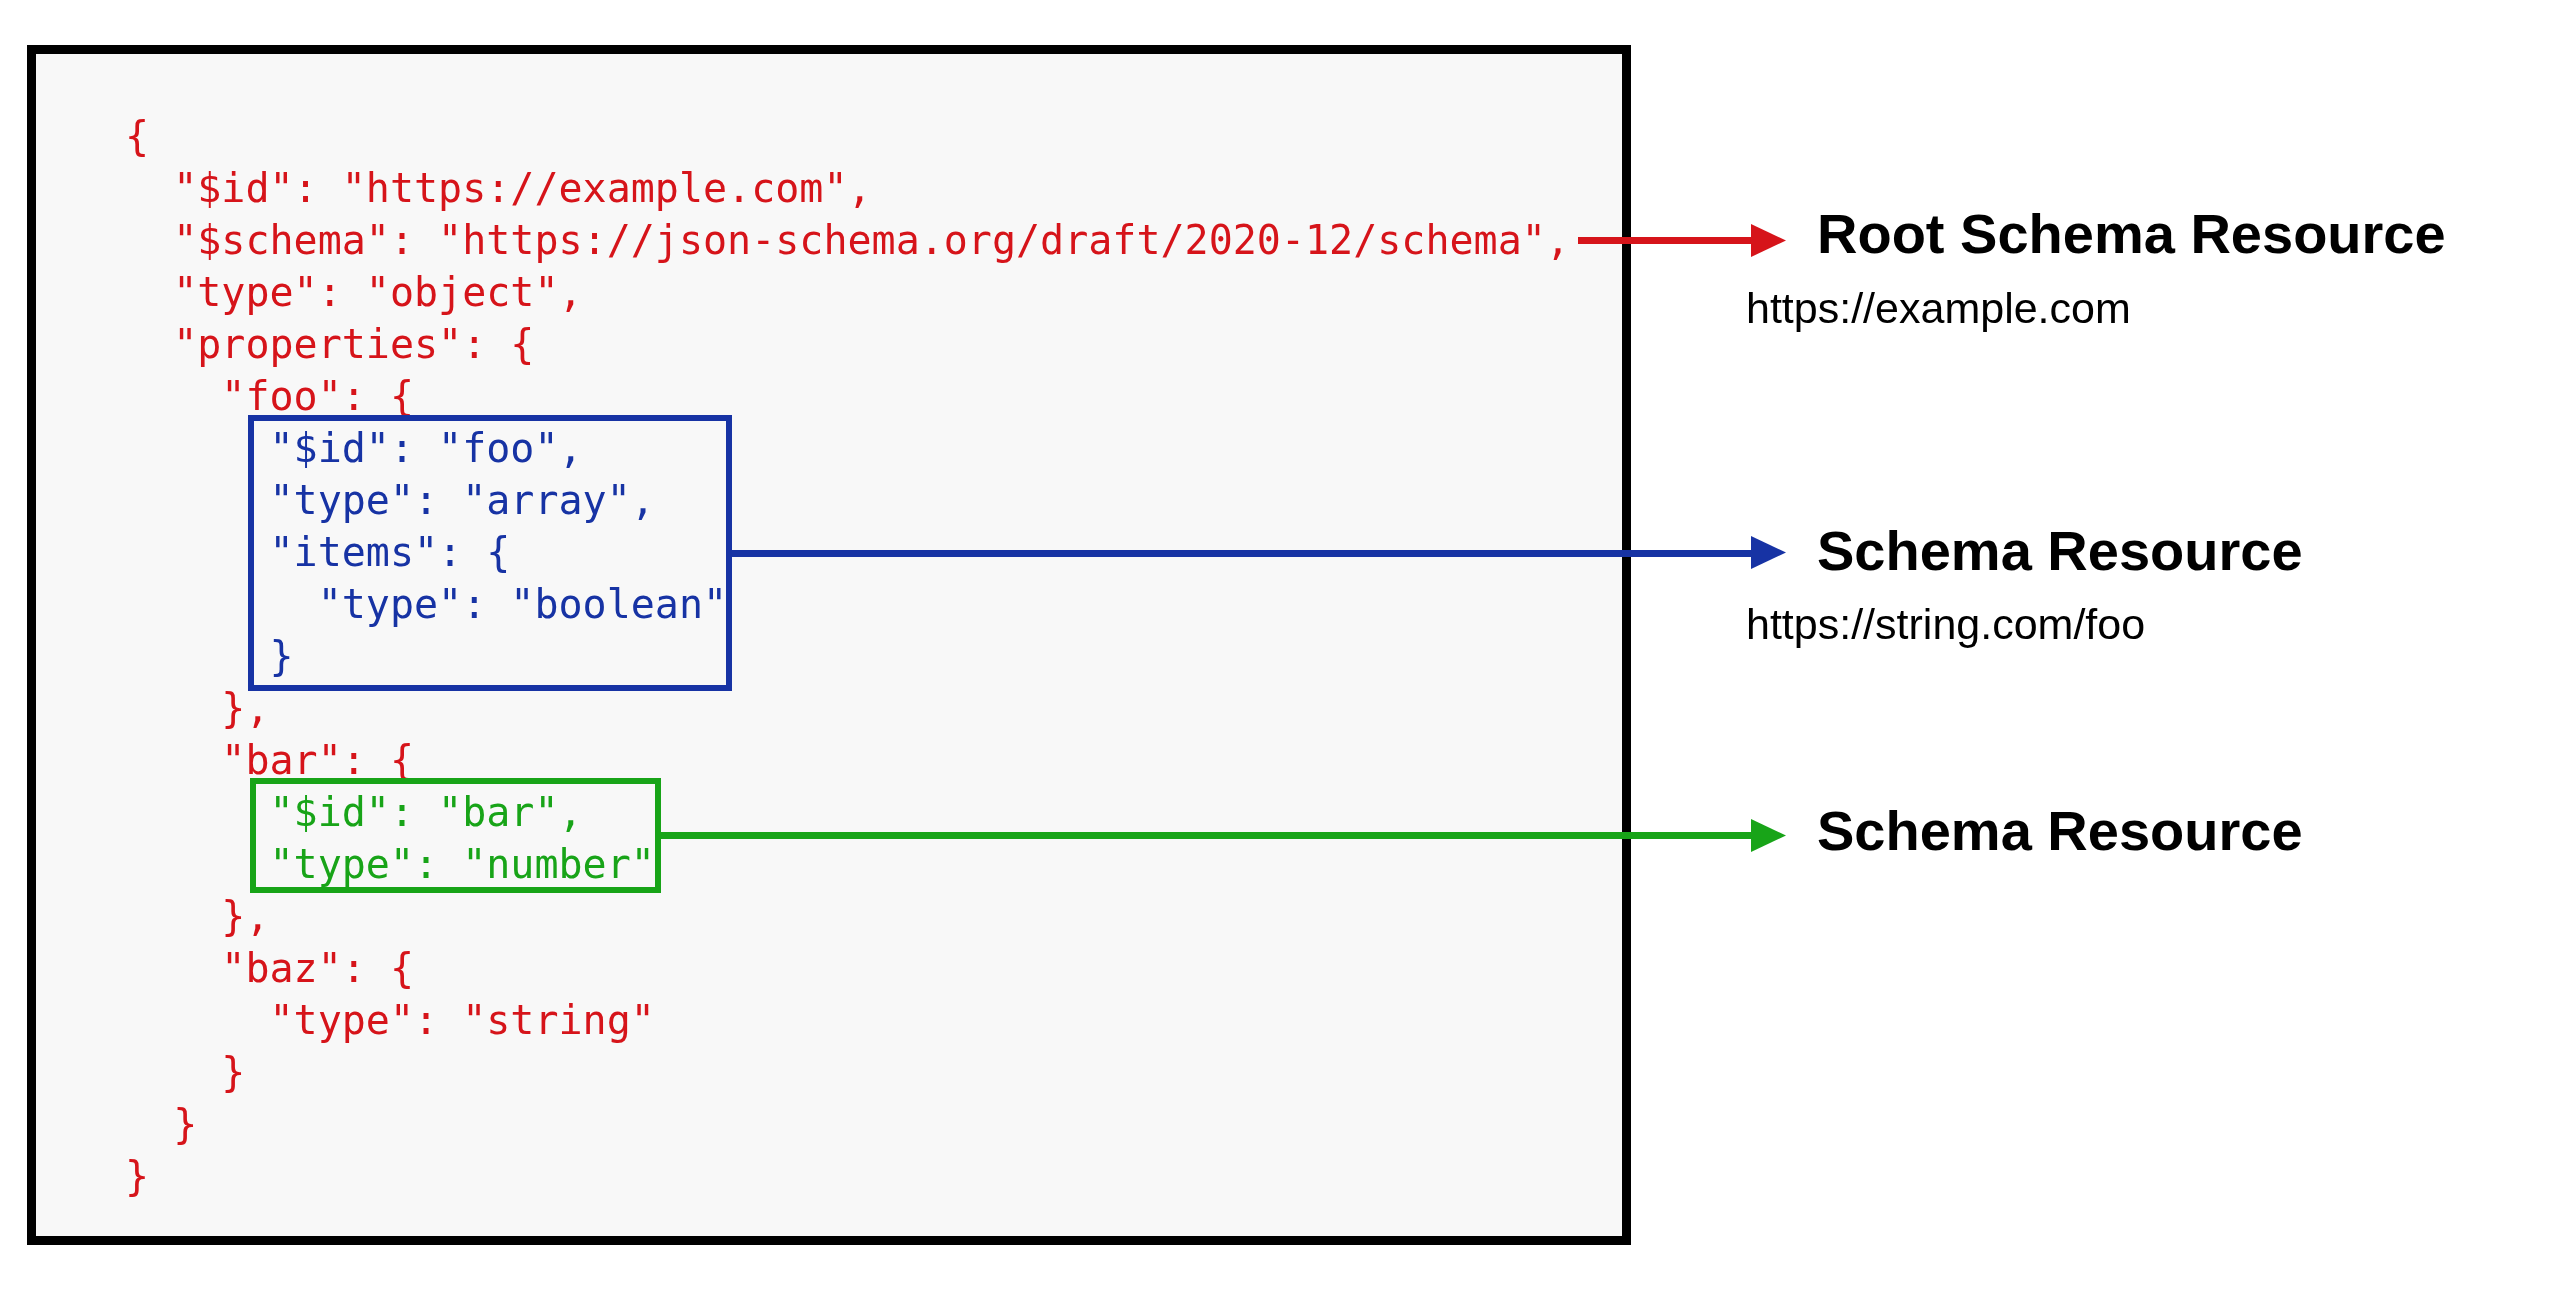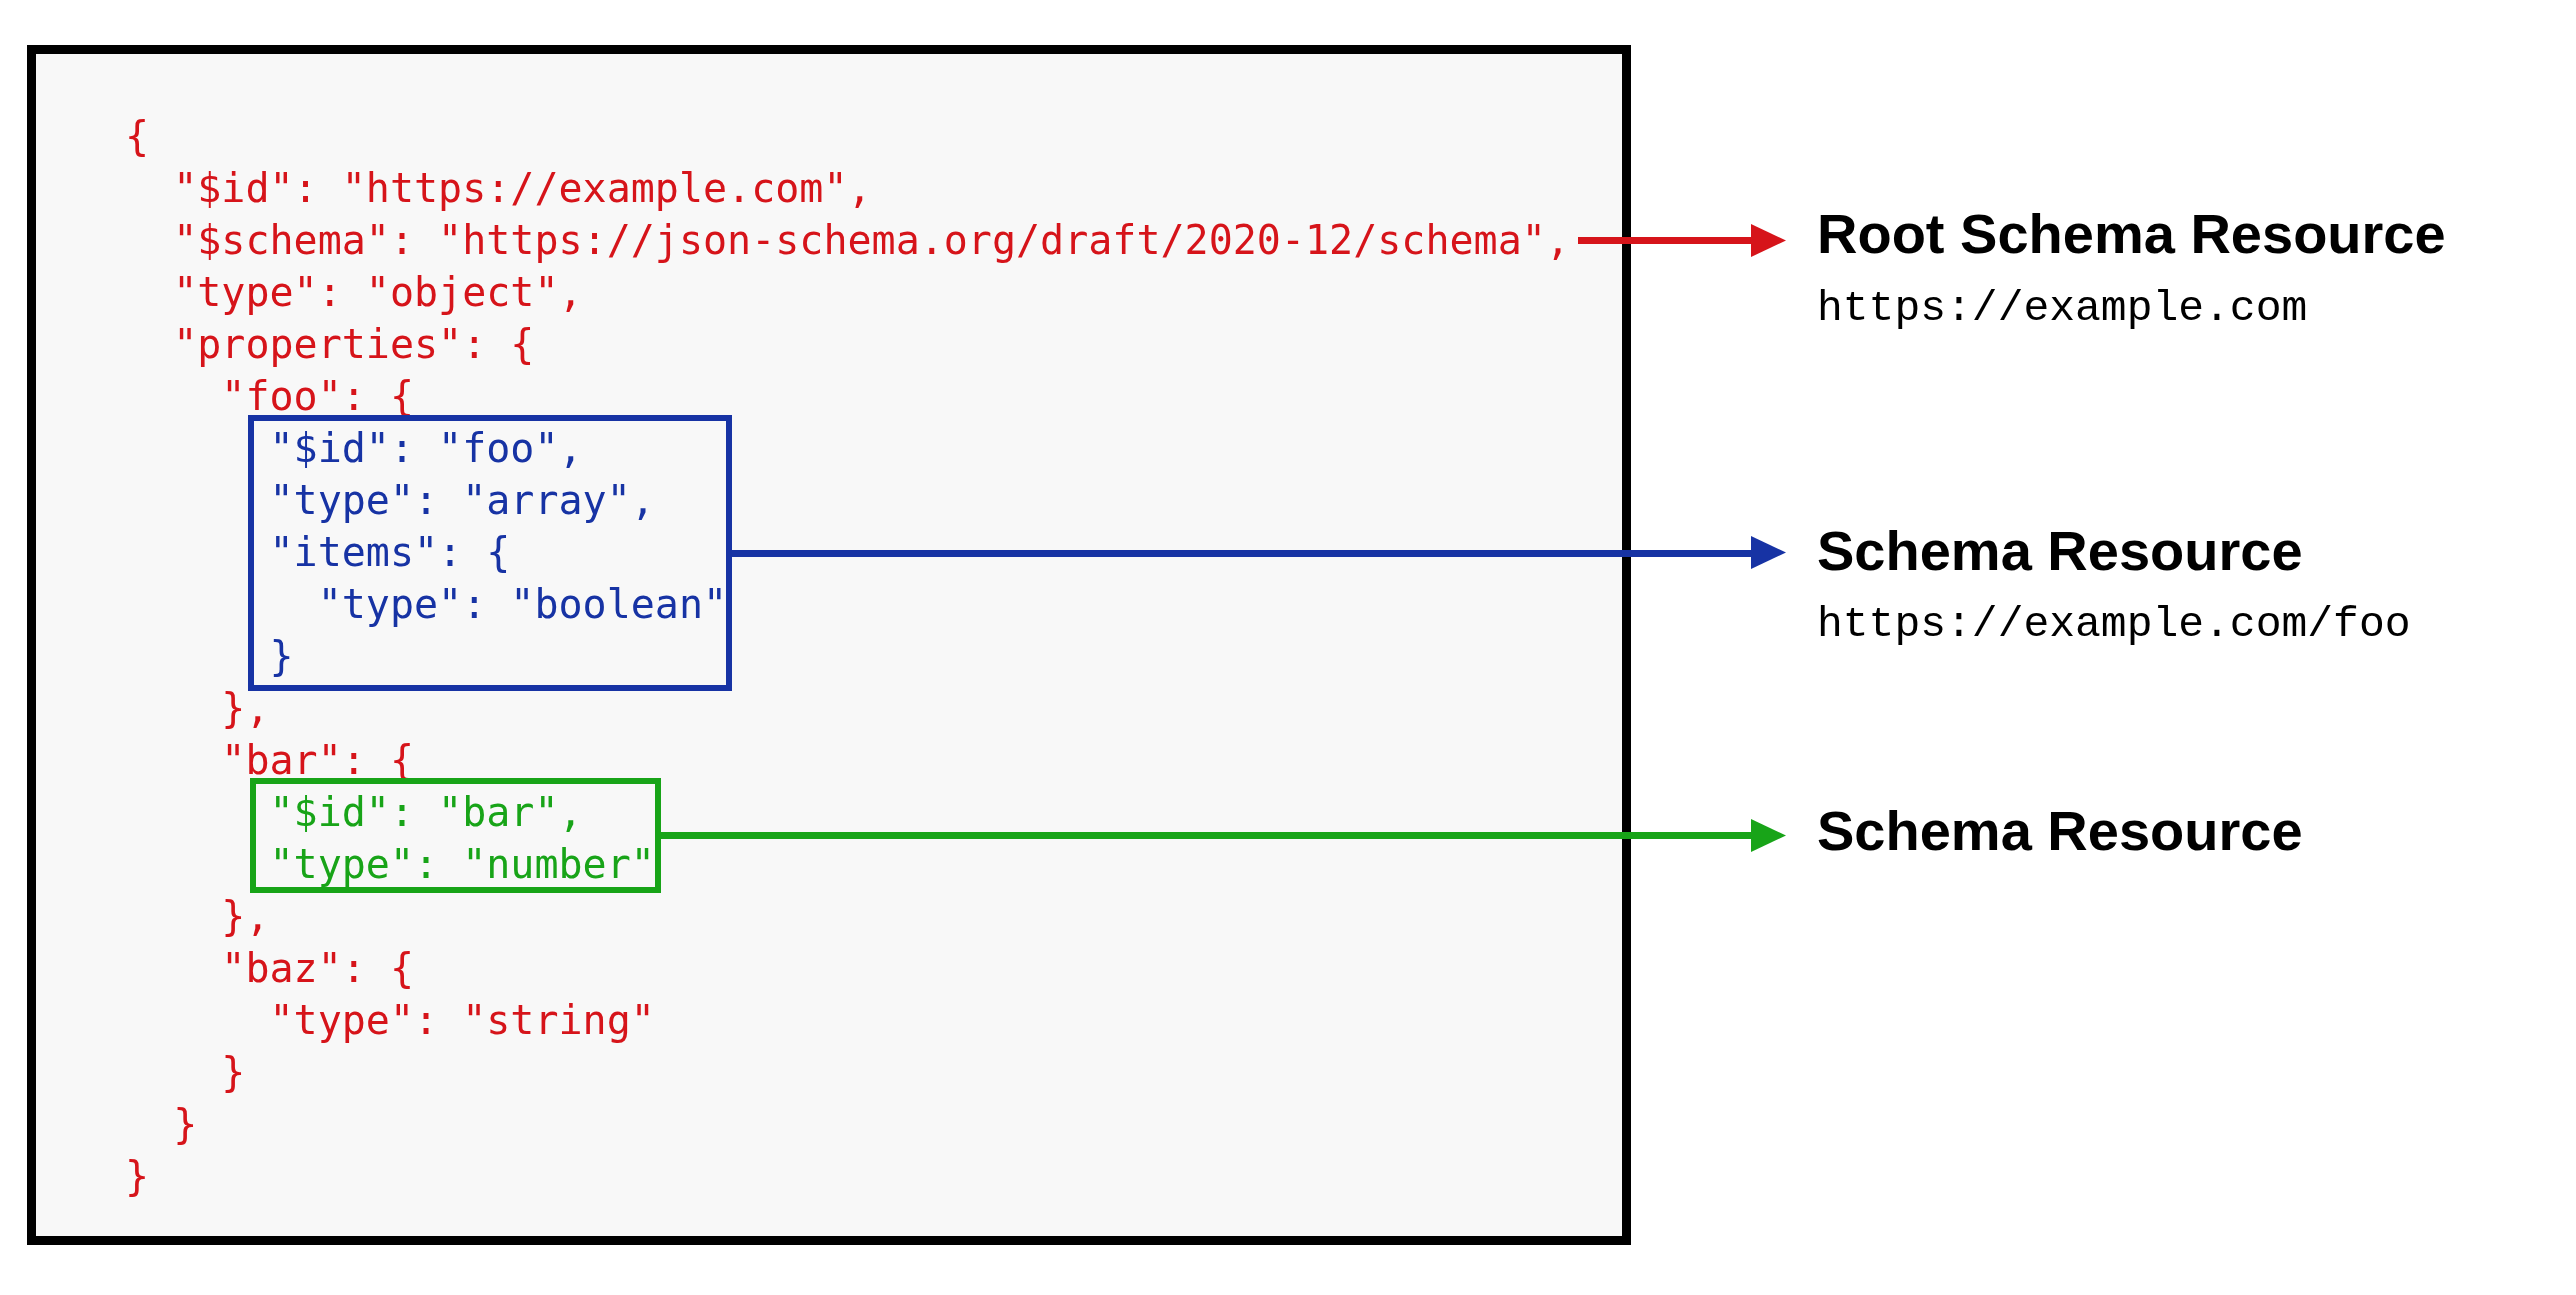--- a/index.html
+++ b/index.html
@@ -51,22 +51,22 @@
   .a-green .arrow-line{left:657px;top:832px;width:1098px}
   .a-green .arrow-head{left:1751px;top:819px}
   
   .ann-title{
     position:absolute;left:1817px;
     font-family:"Liberation Sans",sans-serif;
     font-weight:700;font-size:56px;line-height:66px;
     color:var(--ink);white-space:nowrap;
   }
   .ann-url{
-    position:absolute;left:1817px;
-    font-family:Liberation Mono, monospace;
+    position:absolute;left:1746px;
+    font-family:Liberation Sans, sans-serif;
     font-size:43px;line-height:53px;
     color:var(--ink);white-space:nowrap;
   }
   .t-root{top:201px}.u-root{top:282px}
   .t-foo{top:518px}.u-foo{top:598px}
   .t-bar{top:798px}.u-bar{top:883px}
 </style>
 </head>
 <body>
 
@@ -89,18 +89,18 @@
   </div>
   <div class="a-green">
     <div class="arrow-line"></div>
     <div class="arrow-head"></div>
   </div>
 
   <div class="ann-title t-root">Root Schema Resource</div>
   <div class="ann-url u-root">https://example.com</div>
 
   <div class="ann-title t-foo">Schema Resource</div>
-  <div class="ann-url u-foo">https://example.com/foo</div>
+  <div class="ann-url u-foo">https://string.com/foo</div>
 
   <div class="ann-title t-bar">Schema Resource</div>
 
 </div>
 
 
 </body></html>

